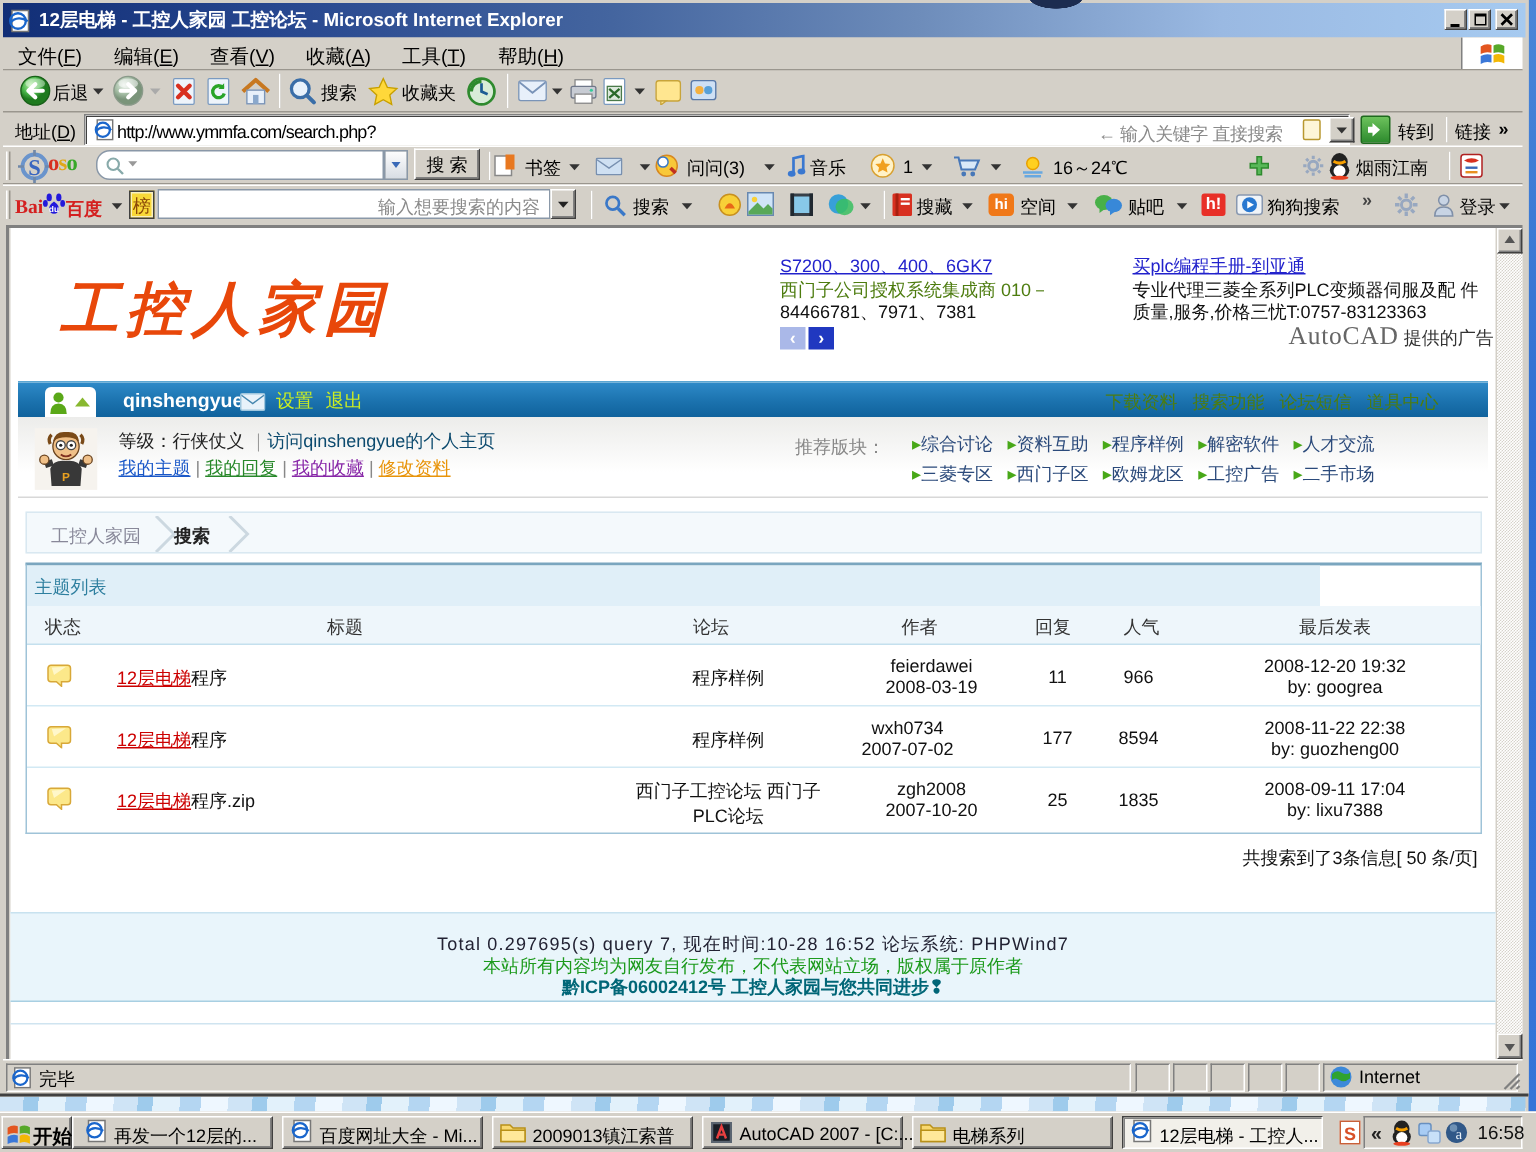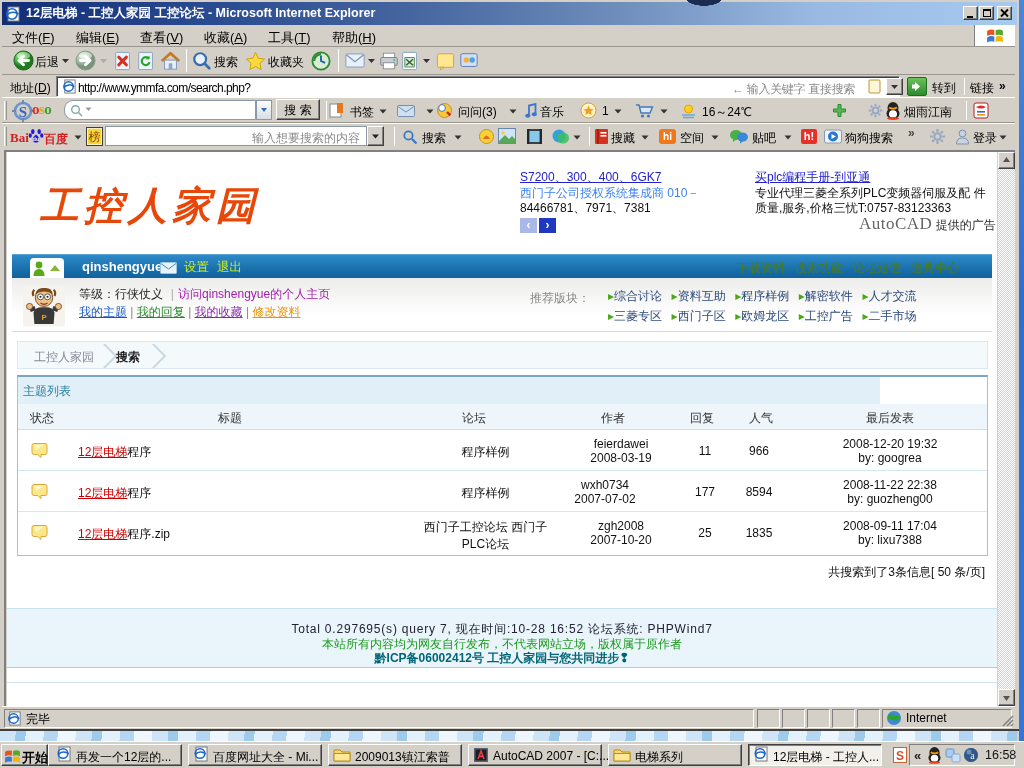--- a/index.html
+++ b/index.html
@@ -426,21 +426,21 @@
     </svg>
 </div>
 
 <div class="abs" style="left:2px;top:149px;width:1013px;height:557px;background:#d4d0c8;"></div>
 <div class="abs" style="left:4px;top:150px;width:1011px;height:556px;border-top:2px solid #808080;border-left:2px solid #808080;"></div>
 <div class="abs" id="page" style="left:7px;top:152px;width:990px;height:554px;background:#fff;overflow:hidden;">
 
   <div class="abs" style="left:33px;top:27px;width:250px;height:42px;color:#e8470a;font-size:39px;font-weight:bold;font-style:italic;letter-spacing:5px;white-space:nowrap;">工控人家园</div>
 
   <a class="abs" style="left:513px;top:17px;color:#2222cc;text-decoration:underline;">S7200、300、400、6GK7</a>
-  <div class="abs" style="left:513px;top:33px;color:#3b82f6;">西门子公司授权系统集成商 010－</div>
+  <div class="abs" style="left:513px;top:33px;color:#4d7c0f;">西门子公司授权系统集成商 010－</div>
   <div class="abs" style="left:513px;top:48px;color:#111;">84466781、7971、7381</div>
   <div class="abs" style="left:513px;top:66px;width:17px;height:15px;background:#aab8e8;color:#fff;text-align:center;line-height:15px;font-weight:bold;">‹</div>
   <div class="abs" style="left:532px;top:66px;width:17px;height:15px;background:#2038c0;color:#fff;text-align:center;line-height:15px;font-weight:bold;">›</div>
 
   <a class="abs" style="left:748px;top:17px;color:#2222cc;text-decoration:underline;">买plc编程手册-到亚通</a>
   <div class="abs" style="left:748px;top:33px;color:#111;">专业代理三菱全系列PLC变频器伺服及配 件</div>
   <div class="abs" style="left:748px;top:48px;color:#111;">质量,服务,价格三忧T:0757-83123363</div>
   <div class="abs" style="left:852px;top:62px;white-space:nowrap;"><span style="font-family:'Liberation Serif',serif;font-size:17px;color:#666;letter-spacing:0.5px;">AutoCAD</span> <span style="color:#333;">提供的广告</span></div>
 
   <div class="abs" style="left:5px;top:102px;width:980px;height:24px;background:linear-gradient(180deg,#2e8ac8 0%,#1b72ae 55%,#10629c 100%);border-top:1px solid #5ba6d2;"></div>
@@ -472,21 +472,21 @@
       <circle cx="28" cy="13" r="1.2" fill="#222"></circle>
     <path d="M20 20 Q24 23 28 20" stroke="#803020" stroke-width="1.4" fill="none"></path>
     <path d="M12 31 Q14 24 24 25 Q34 24 36 31 L35 44 L13 44 Z" fill="#383838"></path>
     <path d="M8 28 L14 26 M40 28 L34 26" stroke="#383838" stroke-width="5"></path>
     <circle cx="7.5" cy="24" r="3.5" fill="#f0c088" stroke="#6a4420"></circle>
     <circle cx="40.5" cy="24" r="3.5" fill="#f0c088" stroke="#6a4420"></circle>
     <path d="M13 5 Q10 8 12 12 M35 5 Q38 8 36 12" stroke="#7a4a18" stroke-width="2.5" fill="none"></path>
     <text x="21" y="40" font-size="9" fill="#e8a020" font-weight="bold">P</text>
   </svg>
   <div class="abs" style="left:72px;top:134px;white-space:nowrap;">
-    <span style="color:#222;">等级：行侠仗义 </span><span style="color:#999;">｜</span><span style="color:#a21caf;">访问qinshengyue的个人主页</span>
+    <span style="color:#222;">等级：行侠仗义 </span><span style="color:#999;">｜</span><span style="color:#0c4a6e;">访问qinshengyue的个人主页</span>
   </div>
   <div class="abs" style="left:72px;top:152px;white-space:nowrap;">
     <span style="color:#1a58c8;text-decoration:underline;">我的主题</span><span style="color:#888;">&nbsp;|&nbsp;</span><span style="color:#28882a;text-decoration:underline;">我的回复</span><span style="color:#888;">&nbsp;|&nbsp;</span><span style="color:#8828a8;text-decoration:underline;">我的收藏</span><span style="color:#888;">&nbsp;|&nbsp;</span><span style="color:#e8940a;text-decoration:underline;">修改资料</span>
   </div>
   <div class="abs" style="left:523px;top:138px;color:#888;">推荐版块：</div>
   <div class="abs" style="left:601px;top:136px;width:330px;white-space:nowrap;"><span style="display:inline-block;width:63.6px;"><span style="color:#48a818;">▸</span><span style="color:#2b4a7b;">综合讨论</span></span><span style="display:inline-block;width:63.6px;"><span style="color:#48a818;">▸</span><span style="color:#2b4a7b;">资料互助</span></span><span style="display:inline-block;width:63.6px;"><span style="color:#48a818;">▸</span><span style="color:#2b4a7b;">程序样例</span></span><span style="display:inline-block;width:63.6px;"><span style="color:#48a818;">▸</span><span style="color:#2b4a7b;">解密软件</span></span><span style="display:inline-block;width:63.6px;"><span style="color:#48a818;">▸</span><span style="color:#2b4a7b;">人才交流</span></span></div>
   <div class="abs" style="left:601px;top:156px;width:330px;white-space:nowrap;"><span style="display:inline-block;width:63.6px;"><span style="color:#48a818;">▸</span><span style="color:#2b4a7b;">三菱专区</span></span><span style="display:inline-block;width:63.6px;"><span style="color:#48a818;">▸</span><span style="color:#2b4a7b;">西门子区</span></span><span style="display:inline-block;width:63.6px;"><span style="color:#48a818;">▸</span><span style="color:#2b4a7b;">欧姆龙区</span></span><span style="display:inline-block;width:63.6px;"><span style="color:#48a818;">▸</span><span style="color:#2b4a7b;">工控广告</span></span><span style="display:inline-block;width:63.6px;"><span style="color:#48a818;">▸</span><span style="color:#2b4a7b;">二手市场</span></span></div>
 
   <div class="abs" style="left:10px;top:189px;width:971px;height:28px;background:#f4f9fc;border:1px solid #d9e8f1;">
     <span style="position:absolute;left:16px;top:7px;color:#889;">工控人家园</span>

